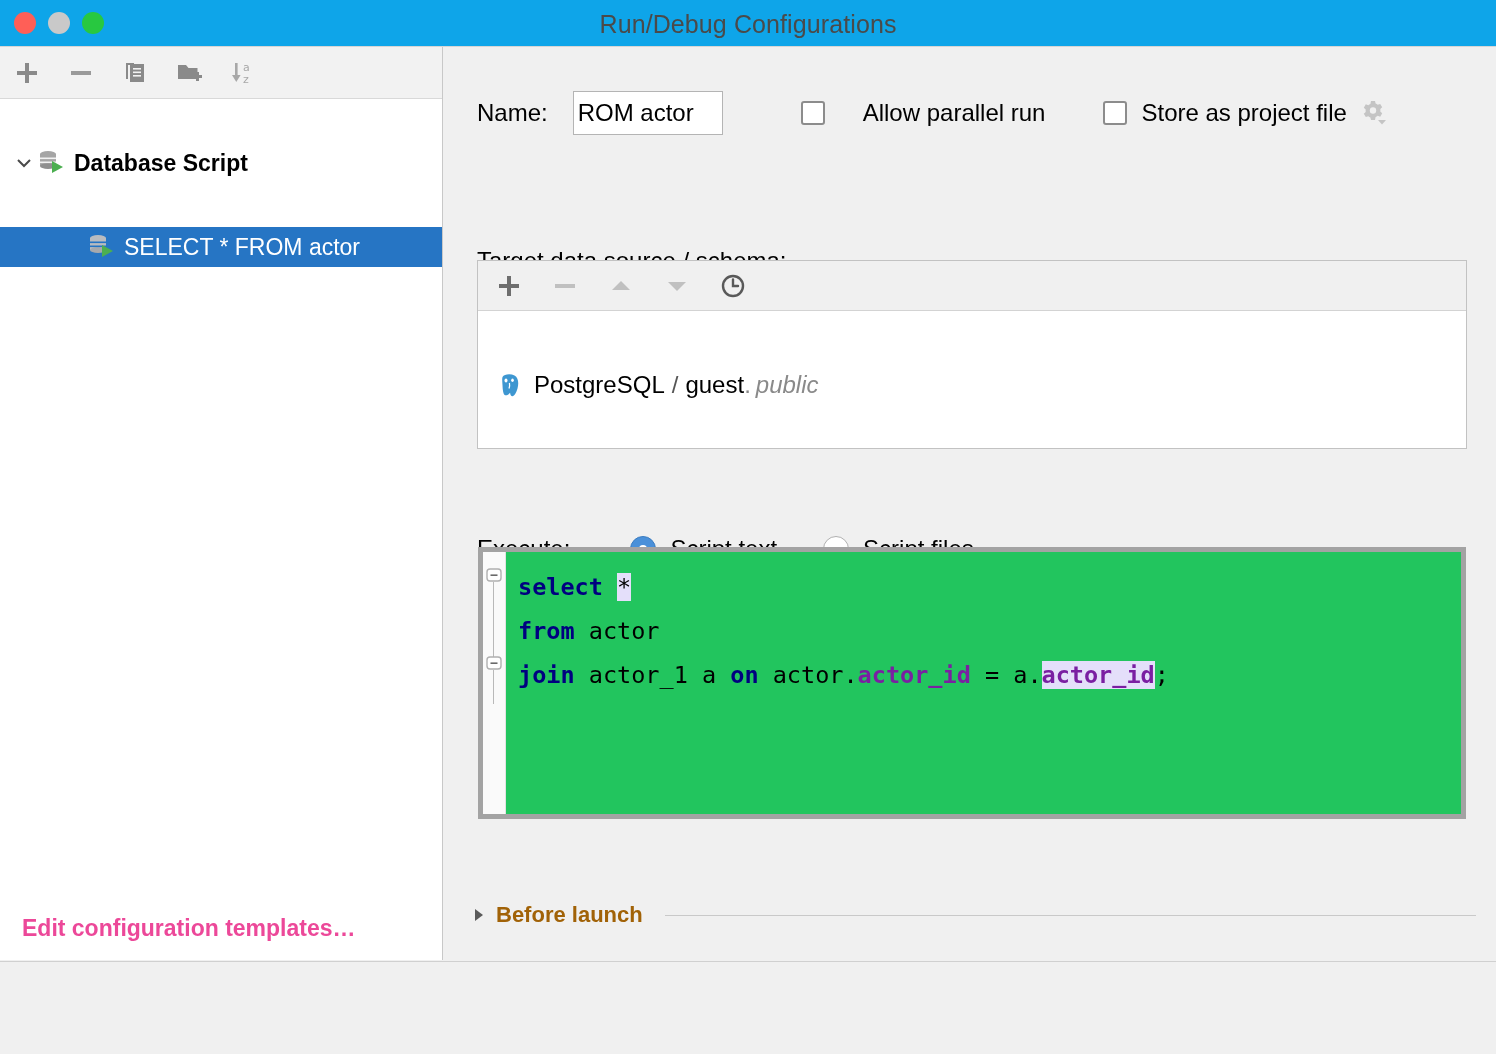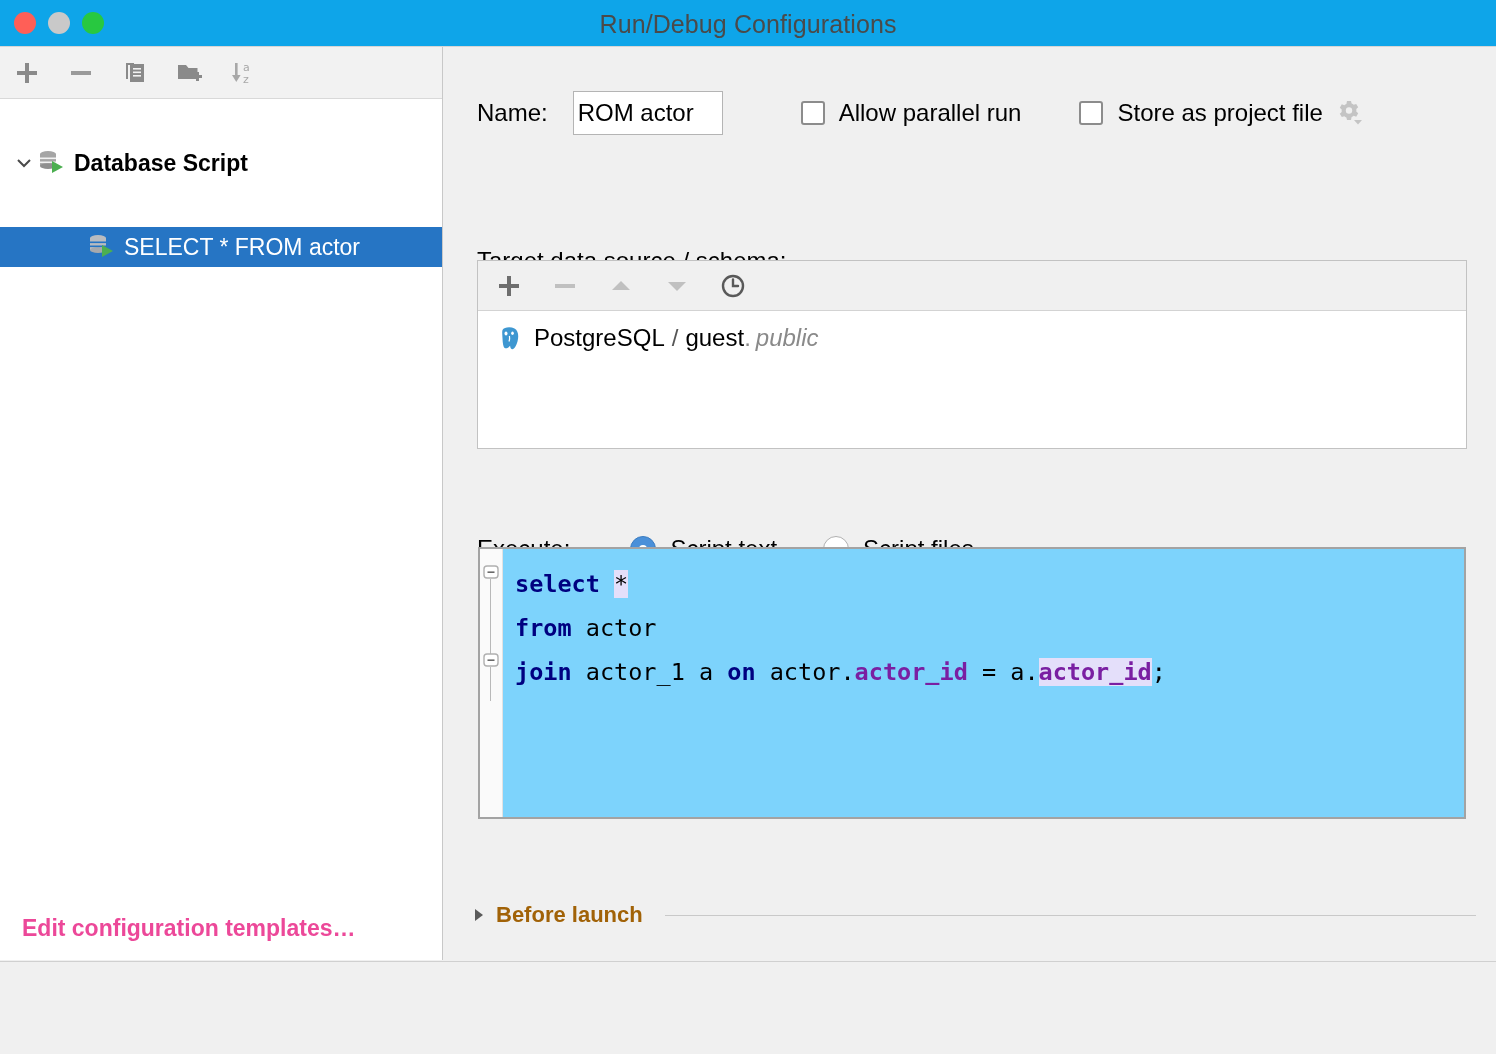--- a/index.html
+++ b/index.html
@@ -179,21 +179,21 @@
     background: #fff;
     box-sizing: border-box;
     flex: none;
   }
   .cbox-label {
     margin-left: 14px;
     font-size: 24px;
     color: #000;
     white-space: nowrap;
   }
-  #allow-parallel { margin-left: 78px; }
+  #allow-parallel { margin-left: 78px; gap: 24px; }
   #store-project  { margin-left: 58px; }
   #gear { margin-left: 12px; display:flex; align-items:center; }
 
   
   #target-label {
     position: absolute;
     left: 33px; top: 200px;
     font-size: 24px;
     color: #000;
   }
@@ -219,20 +219,21 @@
     width: 30px; height: 30px;
     display: flex; align-items: center; justify-content: center;
     cursor: default;
   }
   #ds-list { padding: 10px 0 0 18px; }
   .ds-item {
     display: flex;
     align-items: center;
     height: 34px;
     cursor: default;
+    margin-top: 47px;
   }
   .pg-icon { width: 28px; height: 28px; margin-right: 10px; flex:none; }
   .ds-name { font-size: 24px; color: #000; }
   .ds-sep  { font-size: 24px; color: #555; margin: 0 7px; }
   .ds-schema-dot { font-size: 24px; color: #888; }
   .ds-schema {
     font-size: 24px;
     color: #8a8a8a;
     font-style: italic;
     margin-left: 5px;
@@ -280,22 +281,22 @@
     white-space: nowrap;
   }
   #rg-text  { margin-left: 60px; }
   #rg-files { margin-left: 46px; }
 
   
   #editor {
     position: absolute;
     left: 34px; top: 500px;
     width: 988px; height: 272px;
-    background: #7dd3fc;
-    border: 2px solid #a3a3a3;
+    background: #22c55e;
+    border: 5px solid #a3a3a3;
     box-sizing: border-box;
     display: flex;
   }
   #gutter {
     width: 22px;
     flex: none;
     background: #fafafa;
     border-right: 1px solid #e2e2e2;
     position: relative;
   }

